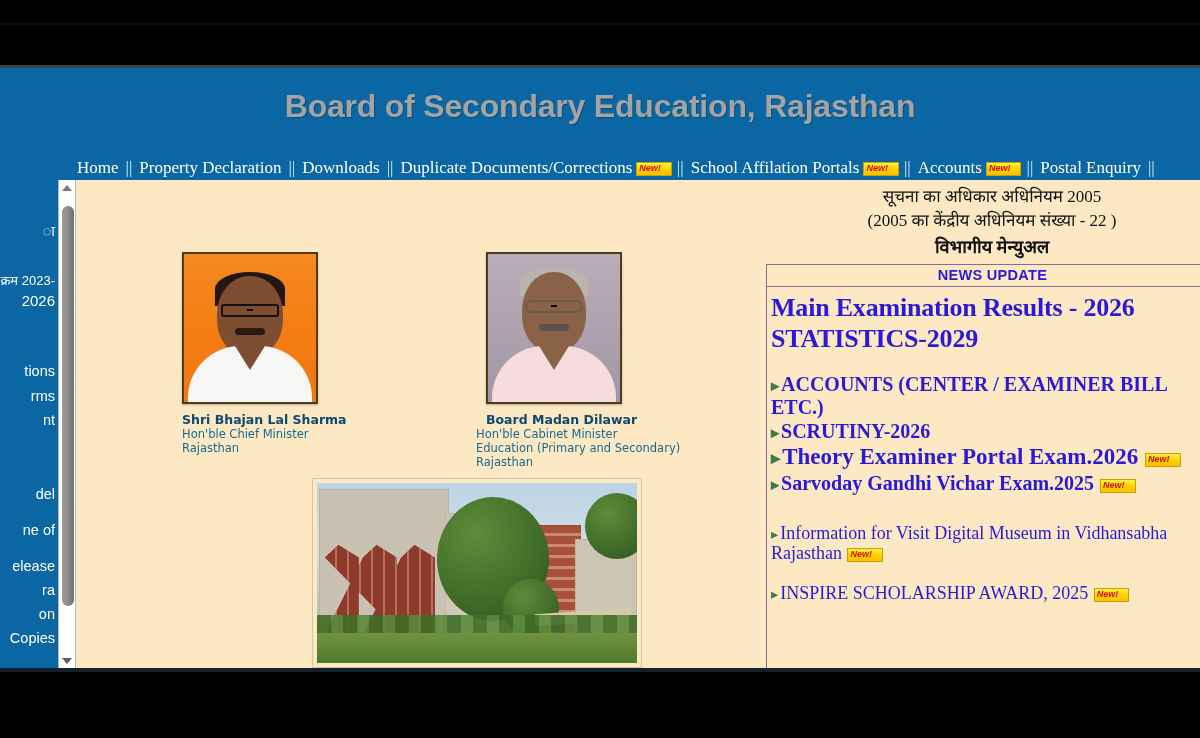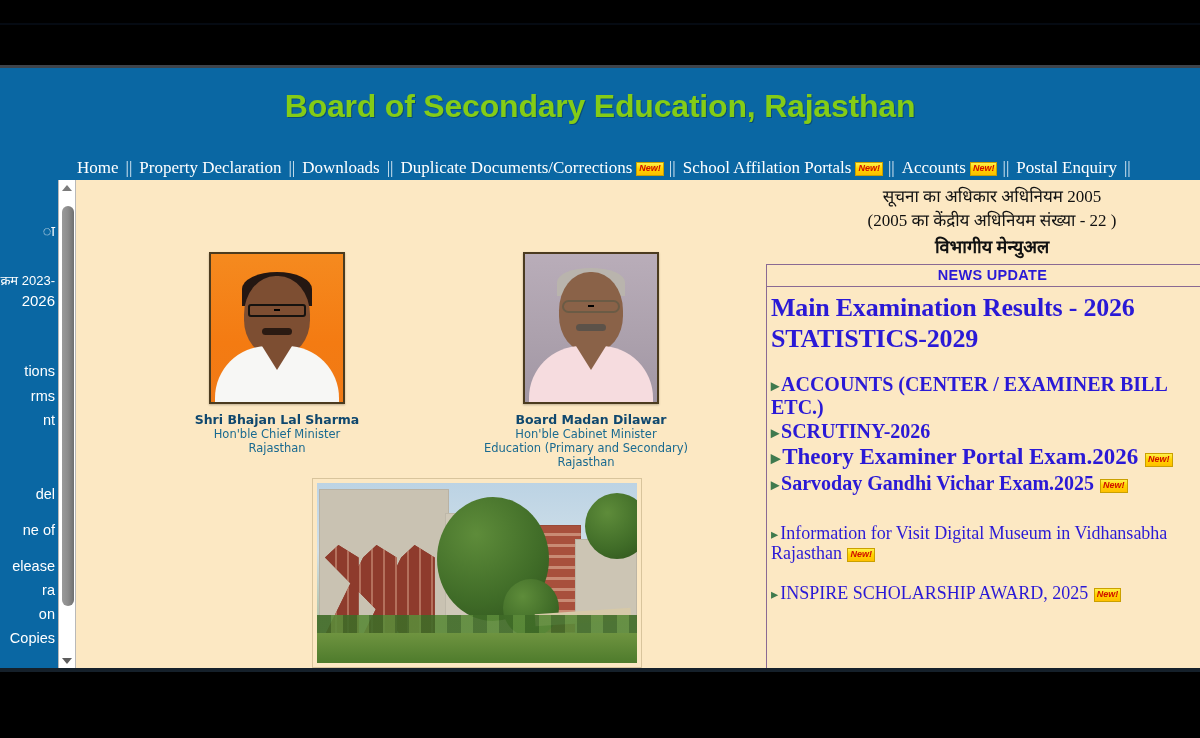--- a/index.html
+++ b/index.html
@@ -26,21 +26,21 @@
 
   
   .banner {
     position: absolute; left: 0; top: 68px; width: 1200px; height: 87px;
     background: #0a67a3;
   }
   .banner-title {
     position: absolute; left: 0; top: 88px; width: 1200px;
     text-align: center;
     font-size: 32px; font-weight: bold; letter-spacing: -0.2px;
-    color: #84cc16;
+    color: #a3a3a3;
     text-shadow: 1px 1px 0 rgba(0,0,0,.25);
   }
 
   
   .navbar {
     position: absolute; left: 0; top: 155px; width: 1200px; height: 25px;
     background: #0a67a3;
     white-space: nowrap;
     overflow: hidden;
     font-family: "Liberation Serif", serif;
@@ -53,21 +53,21 @@
     text-decoration: none;
   }
   .nav-sep { color: #d9e9f3; padding: 0 4px; }
   .nav-link { padding: 0 3px; }
   .badge-new {
     display: inline-block; vertical-align: 2px;
     background: linear-gradient(180deg,#fff14d 0%, #ffd500 45%, #ffbf00 100%);
     color: #d01000;
     font-family: "Liberation Sans", sans-serif;
     font-size: 9px; font-weight: bold; font-style: italic;
-    line-height: 11px; padding: 0 2px 1px 2px;
+    line-height: 11px; padding: 0 10px 1px 2px;
     border: 1px solid #caa000;
     margin: 0 1px;
   }
 
   
   .page {
     position: absolute; left: 58px; top: 180px;
     width: 1142px; height: 488px;
     background: #fce8c3;
     overflow: hidden;
@@ -105,21 +105,21 @@
     border-radius: 6px;
   }
 
   
   .content {
     position: absolute; left: 18px; top: 0; right: 0; bottom: 0;
   }
 
   
   .ministers { position: absolute; left: 0; top: 0; width: 686px; height: 290px; }
-  .minister { position: absolute; text-align: center; }
+  .minister { position: absolute; text-align: left; }
   .m1 { left: 106px; top: 72px; width: 190px; }
   .m2 { left: 410px; top: 72px; width: 210px; }
   .photo-frame {
     border: 2px solid #4b3b1f; display: inline-block; line-height: 0;
     box-shadow: 0 1px 2px rgba(0,0,0,.25);
   }
   .photo {
     width: 132px; height: 148px; position: relative; overflow: hidden;
   }
   .photo.cm  { background: linear-gradient(180deg,#f58a1f 0%, #f47b12 60%, #f07a16 100%); }

